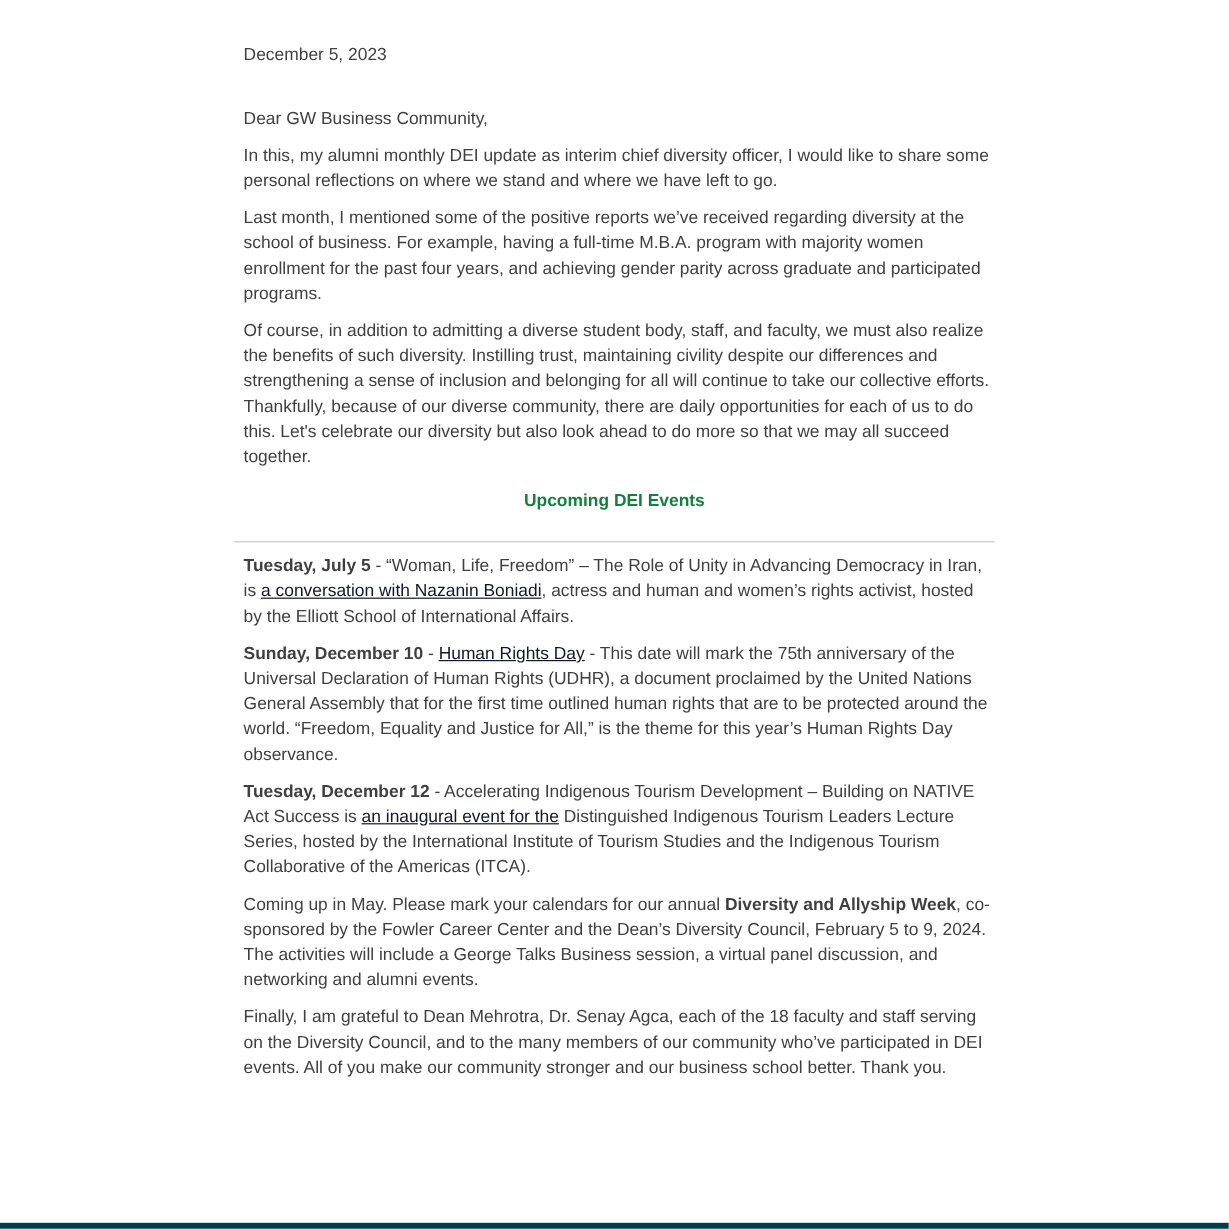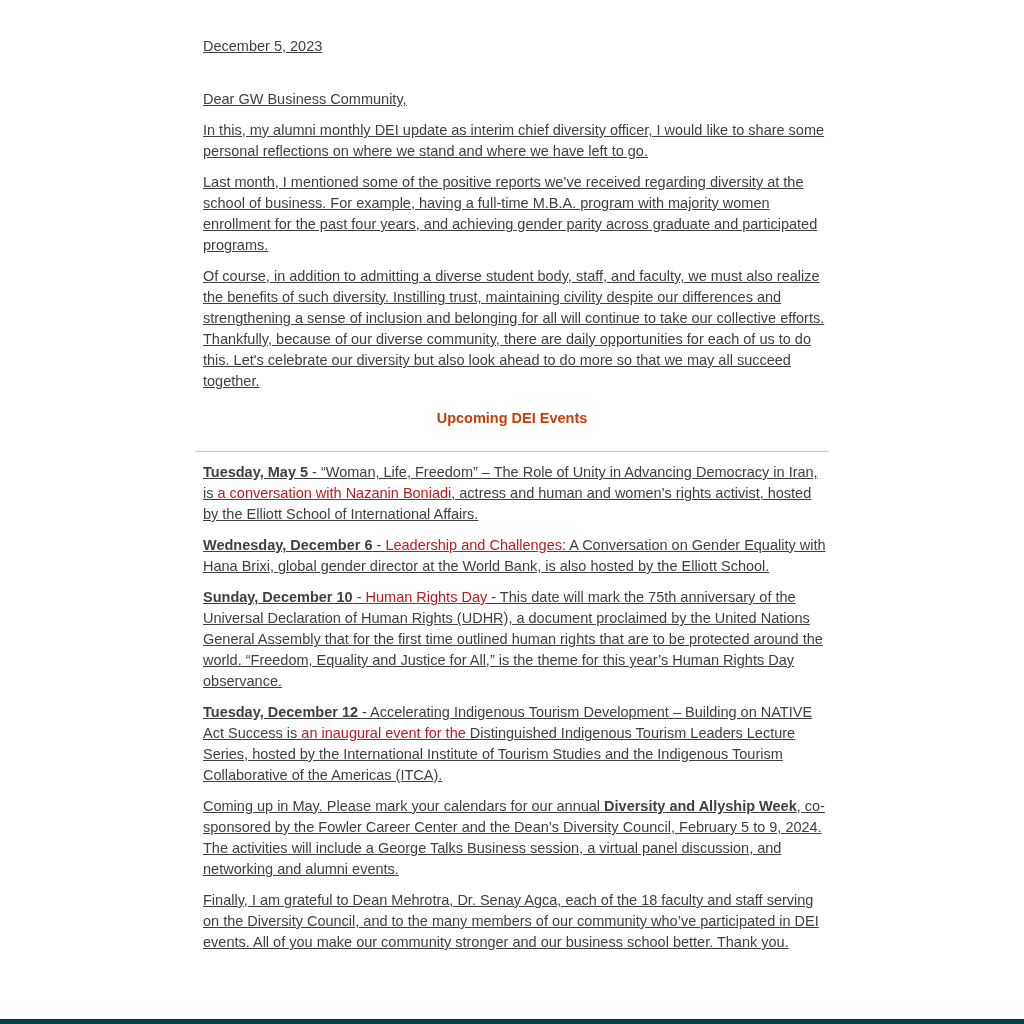--- a/index.html
+++ b/index.html
@@ -12,37 +12,37 @@
     font-family: "Liberation Sans", "DejaVu Sans", sans-serif;
     color: #3f3f3f;
   }
   .content {
     width: 634px;
     margin: 0 auto;
     padding-top: 36px;
     font-size: 14.5px;
     line-height: 21px;
   }
-  .content p { padding-left: 8px; margin-bottom: 10px; text-decoration: underline; }
+  .content p { padding-left: 8px; margin-bottom: 10px; }
   .date-line { margin-bottom: 31px; }
   .greeting { margin-bottom: 21px; margin-top: 32px; }
   .events-heading {
-    color: #c2410c;
+    color: #15803d;
     font-size: 14.5px;
     line-height: 21px;
     font-weight: 700;
     text-align: center;
     margin: 16px 0 22px 0;
   }
   .divider {
     border: none;
     border-top: 1px solid #c9c9c9;
     margin: 0 0 10px 0;
   }
-  .event-link { color: #b91c1c; text-decoration: underline; cursor: pointer; }
+  .event-link { color: #0f172a; text-decoration: underline; cursor: pointer; }
   strong { font-weight: 700; }
   .closing { margin-top: 20px; }
   .footer-bar {
     position: absolute;
     left: 0;
     top: 1019px;
     width: 1024px;
     height: 45px;
     background: #033e4e;
   }
@@ -59,23 +59,22 @@
   <p>In this, my alumni monthly DEI update as interim chief diversity officer, I would like to share some personal reflections on where we stand and where we have left to go.</p>
 
   <p>Last month, I mentioned some of the positive reports we’ve received regarding diversity at the school of business. For example, having a full-time M.B.A. program with majority women enrollment for the past four years, and achieving gender parity across graduate and participated programs.</p>
 
   <p>Of course, in addition to admitting a diverse student body, staff, and faculty, we must also realize the benefits of such diversity. Instilling trust, maintaining civility despite our differences and strengthening a sense of inclusion and belonging for all will continue to take our collective efforts. Thankfully, because of our diverse community, there are daily opportunities for each of us to do this. Let's celebrate our diversity but also look ahead to do more so that we may all succeed together.</p>
 
   <h3 class="events-heading">Upcoming DEI Events</h3>
 
   <hr class="divider">
 
-  <p><strong>Tuesday, May 5</strong><span> - “Woman, Life, Freedom” – The Role of Unity in Advancing Democracy in Iran, is </span><a href="#" class="event-link">a conversation with Nazanin Boniadi</a><span>, actress and human and women’s rights activist, hosted by the Elliott School of International Affairs.</span></p>
+  <p><strong>Tuesday, July 5</strong><span> - “Woman, Life, Freedom” – The Role of Unity in Advancing Democracy in Iran, is </span><a href="#" class="event-link">a conversation with Nazanin Boniadi</a><span>, actress and human and women’s rights activist, hosted by the Elliott School of International Affairs.</span></p>
 
-  <p><strong>Wednesday, December 6</strong><span> - </span><a href="#" class="event-link">Leadership and Challenges</a><span>: A Conversation on Gender Equality with Hana Brixi, global gender director at the World Bank, is also hosted by the Elliott School.</span></p>
 
   <p><strong>Sunday, December 10</strong><span> - </span><a href="#" class="event-link">Human Rights Day</a><span> - This date will mark the 75th anniversary of the Universal Declaration of Human Rights (UDHR), a document proclaimed by the United Nations General Assembly that for the first time outlined human rights that are to be protected around the world. “Freedom, Equality and Justice for All,” is the theme for this year’s Human Rights Day observance.</span></p>
 
   <p><strong>Tuesday, December 12</strong><span> - Accelerating Indigenous Tourism Development – Building on NATIVE Act Success is </span><a href="#" class="event-link">an inaugural event for the</a><span> Distinguished Indigenous Tourism Leaders Lecture Series, hosted by the International Institute of Tourism Studies and the Indigenous Tourism Collaborative of the Americas (ITCA).</span></p>
 
   <p><span>Coming up in May. Please mark your calendars for our annual </span><strong>Diversity and Allyship Week</strong><span>, co-sponsored by the Fowler Career Center and the Dean’s Diversity Council, February 5 to 9, 2024. The activities will include a George Talks Business session, a virtual panel discussion, and networking and alumni events.</span></p>
 
   <p>Finally, I am grateful to Dean Mehrotra, Dr. Senay Agca, each of the 18 faculty and staff serving on the Diversity Council, and to the many members of our community who’ve participated in DEI events. All of you make our community stronger and our business school better. Thank you.</p>
 
 

